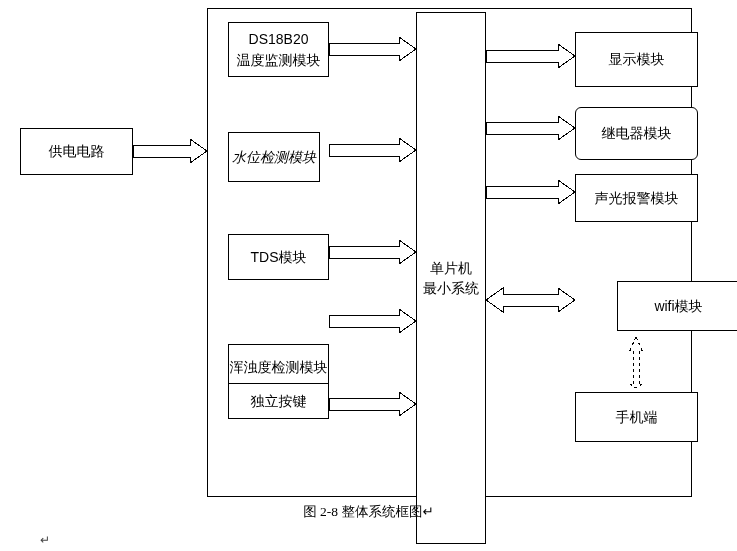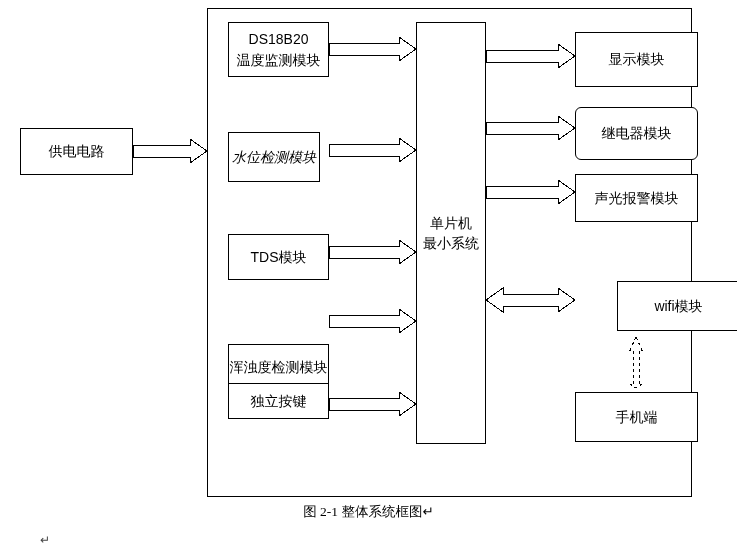--- a/index.html
+++ b/index.html
@@ -88,21 +88,21 @@
   </div>
 
   <div class="box" style="left:228px; top:300px; width:101px; height:46px;margin-top:44px;">
     <span class="line">浑浊度检测模块</span>
   </div>
 
   <div class="box" style="left:228px; top:383px; width:101px; height:36px;">
     <span class="line">独立按键</span>
   </div>
 
-  <div class="box" style="left:416px; top:22px; width:70px; height:422px;">
+  <div class="box" style="left:416px; top:12px; width:70px; height:532px;">
     <span class="line">单片机</span>
     <span class="line">最小系统</span>
   </div>
 
   <div class="box" style="left:575px; top:32px; width:123px; height:55px;">
     <span class="line">显示模块</span>
   </div>
 
   <div class="box" style="left:575px; top:107px; width:123px; height:53px;border-radius:6px;">
     <span class="line">继电器模块</span>
@@ -140,17 +140,17 @@
       <path d="M486,122 L558,122 L558,116 L575,128 L558,140 L558,134 L486,134 Z"></path>
 
       <path d="M486,186 L558,186 L558,180 L575,192 L558,204 L558,198 L486,198 Z"></path>
 
       <path d="M486,300 L503,288 L503,294 L558,294 L558,288 L575,300 L558,312 L558,306 L503,306 L503,312 Z"></path>
 
       <path d="M636,337 L630,350 L633,350 L633,384 L630,384 L636,388 L642,384 L639,384 L639,350 L642,350 Z" fill="#ffffff" stroke="#000000" stroke-width="1" stroke-dasharray="3,3"></path>
     </g>
   </svg>
 
-  <div class="caption" style="left:0; top:503px;">图 2-1 整体系统框图↵</div>
+  <div class="caption" style="left:0; top:503px;">图 2-8 整体系统框图↵</div>
 
   <div class="footmark" style="left:40px; top:533px;">↵</div>
 
 </div>
 
 </body></html>

